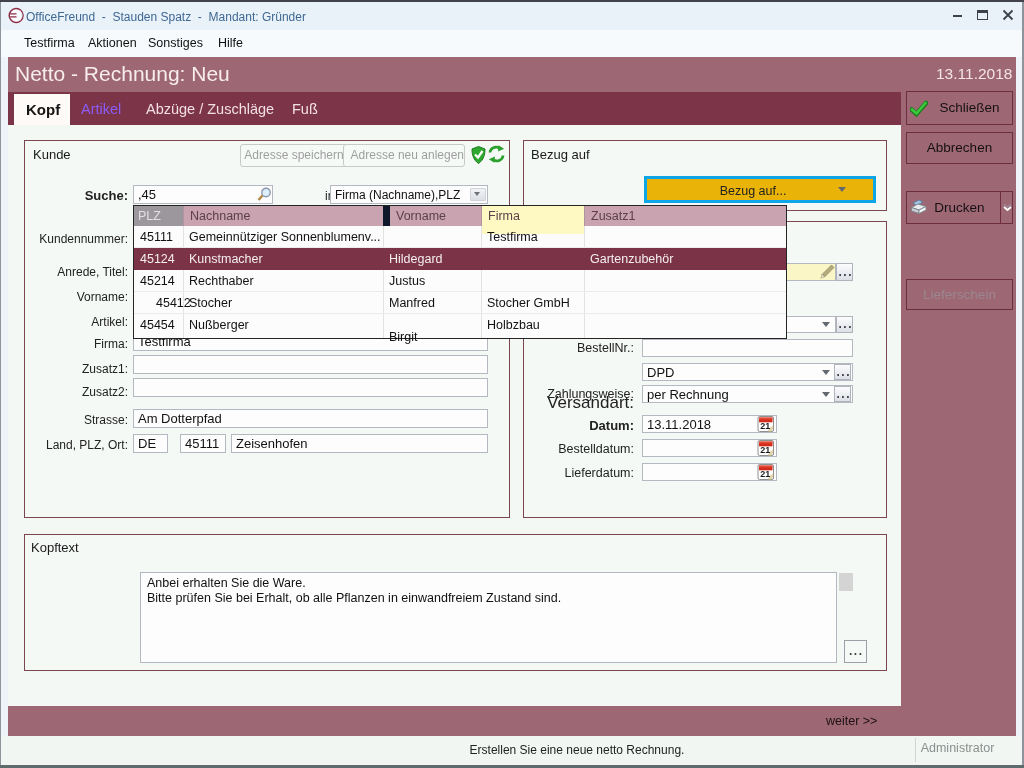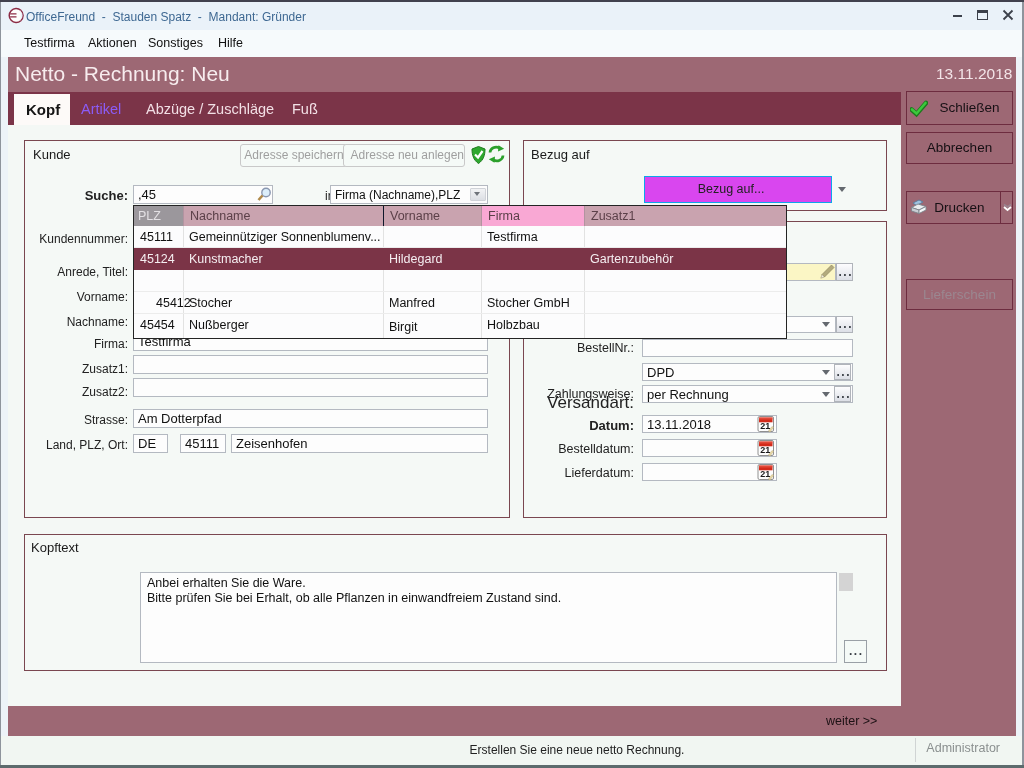--- a/index.html
+++ b/index.html
@@ -84,38 +84,38 @@
   <path d="M7.5 8.5 L3.5 13" stroke="#b08a4a" stroke-width="2.6"></path>
 </svg>
 <div class="lbl" style="left:285px;top:189px;width:45px;font-size:12px;text-align:left;margin-left:40px;">in Feld</div>
 <div class="inp" style="left:330px;top:185px;width:158px;height:19px;padding-right:20px;font-size:12px;line-height:16px;">Firma (Nachname),PLZ</div>
 <div class="abs" style="left:470px;top:188px;width:16px;height:13px;background:linear-gradient(#f2f3f5,#dcdfe4);border:1px solid #d0d3d8;border-radius:1px;"></div>
 <div class="abs" style="left:474px;top:192px;width:0;height:0;border-left:3.5px solid transparent;border-right:3.5px solid transparent;border-top:4.5px solid #6e737a;"></div>
 
 <div class="lbl" style="left:18px;top:232px;width:110px;font-size:12px;">Kundennummer:</div>
 <div class="lbl" style="left:18px;top:265px;width:110px;font-size:12px;">Anrede, Titel:</div>
 <div class="lbl" style="left:18px;top:290px;width:110px;font-size:12px;">Vorname:</div>
-<div class="lbl" style="left:18px;top:315px;width:110px;font-size:12px;">Nachname:</div>
+<div class="lbl" style="left:18px;top:315px;width:110px;font-size:12px;">Artikel:</div>
 <div class="lbl" style="left:18px;top:337px;width:110px;font-size:12px;">Firma:</div>
 <div class="lbl" style="left:18px;top:362px;width:110px;font-size:12px;">Zusatz1:</div>
 <div class="lbl" style="left:18px;top:385px;width:110px;font-size:12px;">Zusatz2:</div>
 <div class="lbl" style="left:18px;top:413px;width:110px;font-size:12px;">Strasse:</div>
 <div class="lbl" style="left:18px;top:438px;width:110px;font-size:12px;">Land, PLZ, Ort:</div>
 
 <div class="inp" style="left:133px;top:332px;width:355px;height:19px;">Testfirma</div>
 <div class="inp" style="left:133px;top:355px;width:355px;height:19px;"></div>
 <div class="inp" style="left:133px;top:378px;width:355px;height:19px;"></div>
 <div class="inp" style="left:133px;top:409px;width:355px;height:19px;">Am Dotterpfad</div>
 <div class="inp" style="left:133px;top:434px;width:35px;height:19px;">DE</div>
 <div class="inp" style="left:180px;top:434px;width:46px;height:19px;">45111</div>
 <div class="inp" style="left:231px;top:434px;width:257px;height:19px;">Zeisenhofen</div>
 
 <div class="gb" style="left:523px;top:140px;width:364px;height:71px;"></div>
 <div class="gbt" style="left:531px;top:147px;">Bezug auf</div>
-<div class="abs" style="left:644px;top:176px;width:188px;height:27px;background:#d946ef;border:1px solid #0ea5e9;font-size:12.5px;color:#222;text-align:center;line-height:25px;padding-right:14px;">Bezug auf...</div>
+<div class="abs" style="left:644px;top:176px;width:232px;height:27px;background:#eab308;border:3px solid #0ea5e9;font-size:12.5px;color:#222;text-align:center;line-height:25px;padding-right:14px;">Bezug auf...</div>
 <div class="tri" style="left:838px;top:187px;"></div>
 
 <div class="gb" style="left:523px;top:221px;width:364px;height:297px;"></div>
 
 <div class="abs" style="left:642px;top:263px;width:194px;height:18px;background:#fbf6c5;border:1px solid #b4b9c1;"></div>
 <svg class="abs" style="left:818px;top:261px;" width="18" height="18" viewBox="0 0 18 18">
   <path d="M4 13.5 L6.5 16 L16 6.5 L13.5 4 Z" fill="#b3ab7e" stroke="#8f8760" stroke-width="0.7"></path>
   <path d="M4 13.5 L2.8 17.2 L6.5 16 Z" fill="#f2efe2" stroke="#8f8760" stroke-width="0.5"></path>
 </svg>
 <div class="dots" style="left:836px;top:263px;width:17px;height:18px;line-height:16px;">...</div>
@@ -189,22 +189,22 @@
   <path d="M2.5 10.5 L9 7 L17 9.5 L10 13 Z" fill="#e9ecef" stroke="#7d838b" stroke-width="0.9"></path>
   <path d="M2.5 10.5 L10 13 L10 16.5 L2.5 14 Z" fill="#c8cdd3" stroke="#7d838b" stroke-width="0.9"></path>
   <path d="M10 13 L17 9.5 L17 13 L10 16.5 Z" fill="#f5f7f9" stroke="#7d838b" stroke-width="0.9"></path>
 </svg>
 <div class="pbtn" style="top:279px;height:31px;line-height:29px;color:#9b8790;">Lieferschein</div>
 
 <div class="abs" style="left:133px;top:205px;width:654px;height:134px;border:1px solid #242424;background:#fcfcfd;">
 
   <div class="abs" style="left:0;top:0;width:49px;height:20px;background:#9b979c;color:#e3e0e4;font-size:12.5px;padding:3px 0 8px 4px;">PLZ</div>
   <div class="abs" style="left:49px;top:0;width:200px;height:20px;background:#c9a3af;color:#5c4049;font-size:12.5px;padding:3px 0 0 6px;border-left:1px solid #b293a0;">Nachname</div>
-  <div class="abs" style="left:249px;top:0;width:98px;height:20px;background:#c9a3af;color:#5c4049;font-size:12.5px;padding:3px 0 0 6px;border-left:1px solid #0f172a;">Vorname</div>
-  <div class="abs" style="left:347px;top:0;width:103px;height:20px;background:#f9a8d4;color:#5c4049;font-size:12.5px;padding:3px 0 9px 6px;border-left:1px solid #b293a0;">Firma</div>
+  <div class="abs" style="left:249px;top:0;width:98px;height:20px;background:#c9a3af;color:#5c4049;font-size:12.5px;padding:3px 0 0 6px;border-left:7px solid #0f172a;">Vorname</div>
+  <div class="abs" style="left:347px;top:0;width:103px;height:28px;background:#fef9c3;color:#5c4049;font-size:12.5px;padding:3px 0 9px 6px;border-left:1px solid #b293a0;">Firma</div>
   <div class="abs" style="left:450px;top:0;width:202px;height:20px;background:#c9a3af;color:#5c4049;font-size:12.5px;padding:3px 0 0 6px;border-left:1px solid #b293a0;">Zusatz1</div>
 
   <div class="abs" style="left:49px;top:20px;width:1px;height:112px;background:#e2e2e2;"></div>
   <div class="abs" style="left:249px;top:20px;width:1px;height:112px;background:#e2e2e2;"></div>
   <div class="abs" style="left:347px;top:20px;width:1px;height:112px;background:#e2e2e2;"></div>
   <div class="abs" style="left:450px;top:20px;width:1px;height:112px;background:#e2e2e2;"></div>
   <div class="abs" style="left:0;top:41px;width:652px;height:1px;background:#ececec;"></div>
   <div class="abs" style="left:0;top:63px;width:652px;height:1px;background:#ececec;"></div>
   <div class="abs" style="left:0;top:85px;width:652px;height:1px;background:#ececec;"></div>
   <div class="abs" style="left:0;top:107px;width:652px;height:1px;background:#ececec;"></div>
@@ -213,32 +213,37 @@
     <span class="abs" style="left:6px;top:4px;">45111</span>
       <span class="abs" style="left:55px;top:4px;">Gemeinnütziger Sonnenblumenv...</span>
       <span class="abs" style="left:353px;top:4px;">Testfirma</span>
   </div>
   <div class="abs" style="left:0;top:42px;width:652px;height:22px;background:#7b3447;font-size:12.5px;color:#f5eef1;">
     <span class="abs" style="left:6px;top:4px;">45124</span>
       <span class="abs" style="left:55px;top:4px;">Kunstmacher</span>
       <span class="abs" style="left:255px;top:4px;">Hildegard</span>
       <span class="abs" style="left:456px;top:4px;">Gartenzubehör</span>
   </div>
+  <div class="abs" style="left:0;top:64px;width:652px;height:22px;font-size:12.5px;color:#111;">
+    <span class="abs" style="left:6px;top:4px;">45214</span>
+      <span class="abs" style="left:55px;top:4px;">Rechthaber</span>
+      <span class="abs" style="left:255px;top:4px;">Justus</span>
+  </div>
   <div class="abs" style="left:0;top:86px;width:652px;height:22px;font-size:12.5px;color:#111;">
     <span class="abs" style="left:6px;top:4px;margin-left:16px;">45412</span>
       <span class="abs" style="left:55px;top:4px;">Stocher</span>
       <span class="abs" style="left:255px;top:4px;">Manfred</span>
       <span class="abs" style="left:353px;top:4px;">Stocher GmbH</span>
   </div>
   <div class="abs" style="left:0;top:108px;width:652px;height:22px;font-size:12.5px;color:#111;">
     <span class="abs" style="left:6px;top:4px;">45454</span>
       <span class="abs" style="left:55px;top:4px;">Nußberger</span>
-      <span class="abs" style="left:255px;top:6px;">Birgit</span>
+      <span class="abs" style="left:255px;top:16px;">Birgit</span>
       <span class="abs" style="left:353px;top:4px;">Holbzbau</span>
   </div>
 </div>
 
 <div class="abs" style="left:8px;top:706px;width:1008px;height:30px;background:#9d6874;"></div>
 <div class="abs" style="left:826px;top:714px;font-size:12.5px;color:#1c1114;">weiter &gt;&gt;</div>
 <div class="abs" style="left:1px;top:736px;width:1021px;height:29px;background:#f1f6f2;"></div>
 <div class="abs" style="left:0;top:736px;width:1024px;text-align:center;font-size:12px;color:#222;padding-top:7px;"><span style="margin-left:130px;">Erstellen Sie eine neue netto Rechnung.</span></div>
 <div class="abs" style="left:915px;top:738px;width:1px;height:24px;background:#d0d4d4;"></div>
-<div class="abs" style="left:915px;top:741px;width:85px;font-size:12.5px;color:#8a8f8f;text-align:right;">Administrator</div>
+<div class="abs" style="left:915px;top:741px;width:85px;font-size:12.5px;color:#8a8f8f;text-align:center;">Administrator</div>
 
 </body></html>

